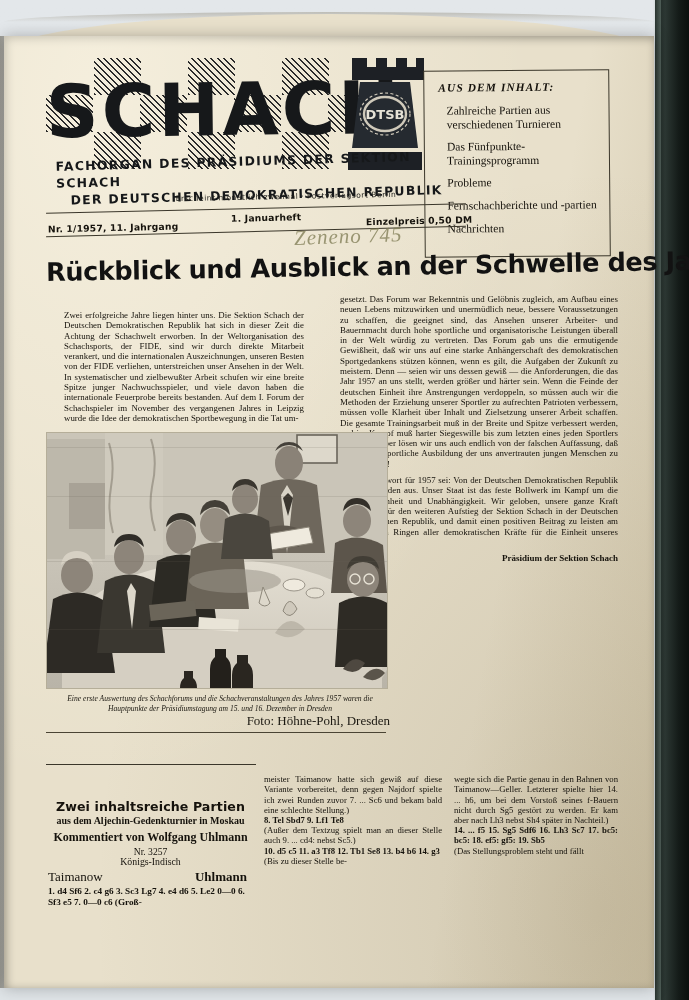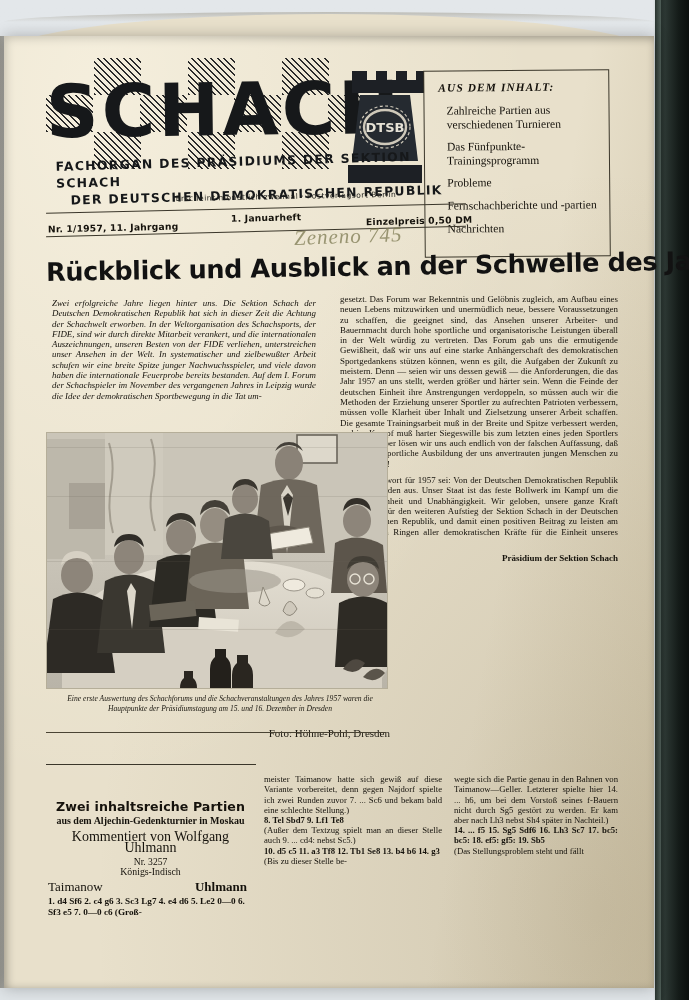--- a/index.html
+++ b/index.html
@@ -37,21 +37,21 @@
 
   
   .masthead{position:relative;height:150px;}
   .checks{position:absolute;left:0;top:6px;width:372px;height:110px;}
   .chk{position:absolute;width:47px;height:37px;
     background-image:repeating-linear-gradient(45deg,#2b2b2b 0 1.6px,rgba(0,0,0,0) 1.6px 4.6px);}
   .schach-word{position:absolute;left:0;top:12px;width:372px;height:92px;
     font-family:"DejaVu Sans",sans-serif;font-weight:700;font-size:73px;
     letter-spacing:3px;color:#16181a;line-height:92px;
     transform:rotate(-0.7deg);}
-  .rook{position:absolute;left:300px;top:17px;width:57px;height:116px;}
+  .rook{position:absolute;left:300px;top:4px;width:57px;height:116px;}
   .rook svg{display:block;}
 
   .subline{position:absolute;left:10px;top:100px;width:420px;
     font-family:"DejaVu Sans",sans-serif;font-weight:600;
     font-size:12.4px;letter-spacing:1.3px;color:#16181a;
     line-height:17px;transform:rotate(-1.6deg);}
   .subline .l2{margin-left:14px;}
   .erscheint{position:absolute;left:90px;top:140px;width:300px;
     font-family:"DejaVu Sans",sans-serif;font-size:7.6px;letter-spacing:.5px;
     color:#20201c;transform:rotate(-1.1deg);text-align:center;}
@@ -83,44 +83,44 @@
   .headline{margin-top:14px;font-family:"DejaVu Sans",sans-serif;font-weight:700;
     font-size:25.5px;letter-spacing:-.4px;color:#121212;transform:rotate(-1deg);
     white-space:nowrap;}
 
   
   .article{position:relative;margin-top:12px;height:405px;
     font-size:8.9px;line-height:10.3px;text-align:justify;}
   .colL{position:absolute;left:2px;top:0;width:272px;}
   .colR{position:absolute;left:294px;top:0;width:278px;}
   .colR p{margin:0 0 6px 0;}
-  .colL p{margin:4px;font-style:italic;}
+  .colL p{margin:16px;}
   .photo{position:absolute;left:0px;top:138px;width:340px;height:255px;
     background:#cfcabb;overflow:hidden;border:1px solid #b5ae99;}
   .photo svg{display:block;}
   .sig{text-align:right;font-weight:700;font-size:9px;margin-top:2px;}
 
   .caption{position:absolute;left:4px;top:400px;width:340px;
     font-family:"Liberation Serif",serif;font-style:italic;font-size:7.6px;
     line-height:10px;text-align:center;color:#1a1710;}
-  .credit{text-align:right;font-style:normal;font-size:11px;margin-top:14px;}
+  .credit{text-align:right;font-style:normal;font-size:13px;margin-top:2px;}
   .caprule{position:absolute;left:0;top:438px;width:340px;height:1px;background:#4a4434;}
 
   
   .bottom{position:absolute;left:0;top:712px;width:572px;}
   .botrule{width:210px;height:1.2px;background:#3a362a;margin-bottom:9px;}
   .bcols{position:relative;height:175px;font-size:8.7px;line-height:10.2px;}
   .bc{position:absolute;top:0;text-align:justify;}
   .bc1{left:2px;width:205px;text-align:center;margin-top:28px;}
   .bc2{left:218px;width:178px;}
   .bc3{left:408px;width:164px;}
   .gtitle{font-family:"DejaVu Sans",sans-serif;font-weight:700;font-size:12.6px;
     letter-spacing:.1px;margin-bottom:3px;}
   .gsub{font-weight:700;font-size:10px;line-height:12px;}
-  .gcomm{font-size:14px;margin-top:5px;}
+  .gcomm{font-size:12px;margin-top:5px;font-weight:bold;}
   .gnum{font-size:9.6px;margin-top:4px;}
   .gopen{font-size:9.8px;}
   .players{position:relative;height:14px;margin-top:5px;font-size:13px;}
   .players .w{position:absolute;left:0;}
   .players .b{position:absolute;right:6px;font-weight:700;}
   .moves{text-align:left;font-size:9.2px;line-height:11px;font-weight:700;}
   .bc2 p,.bc3 p{margin:0;}
   .bold{font-weight:700;}
 </style>
 </head>

